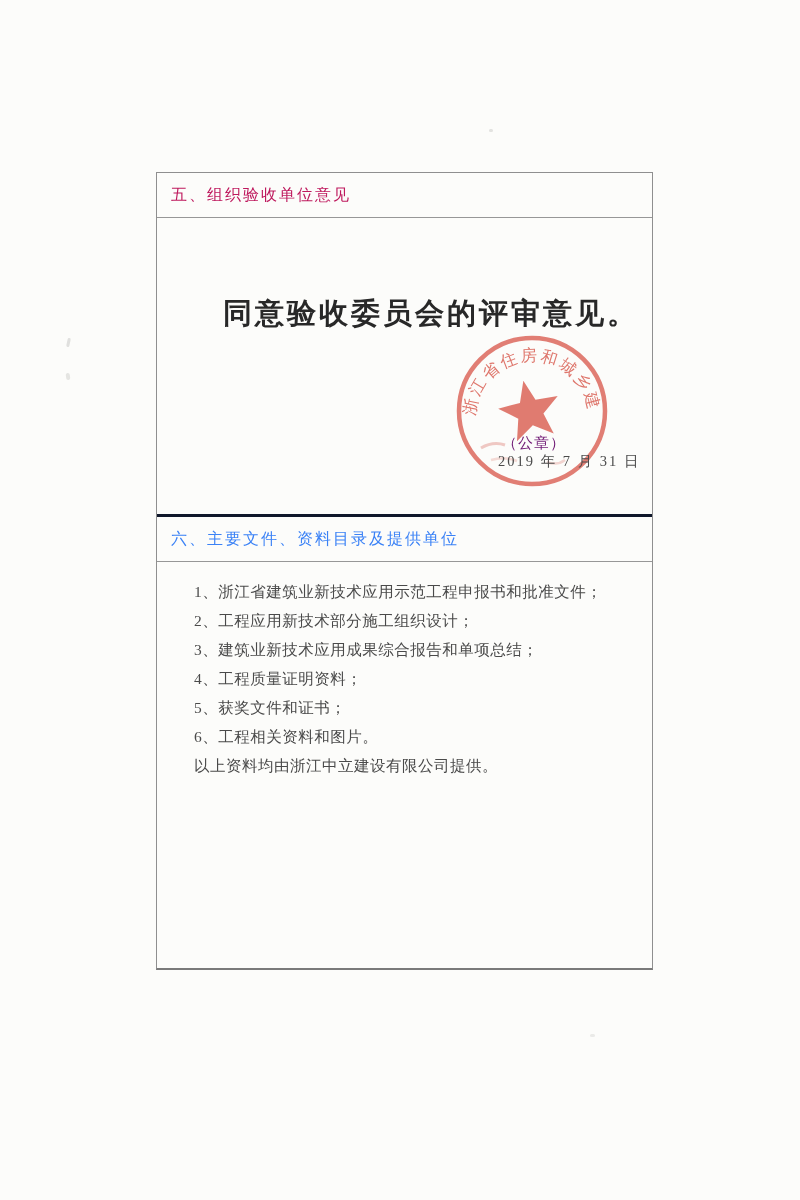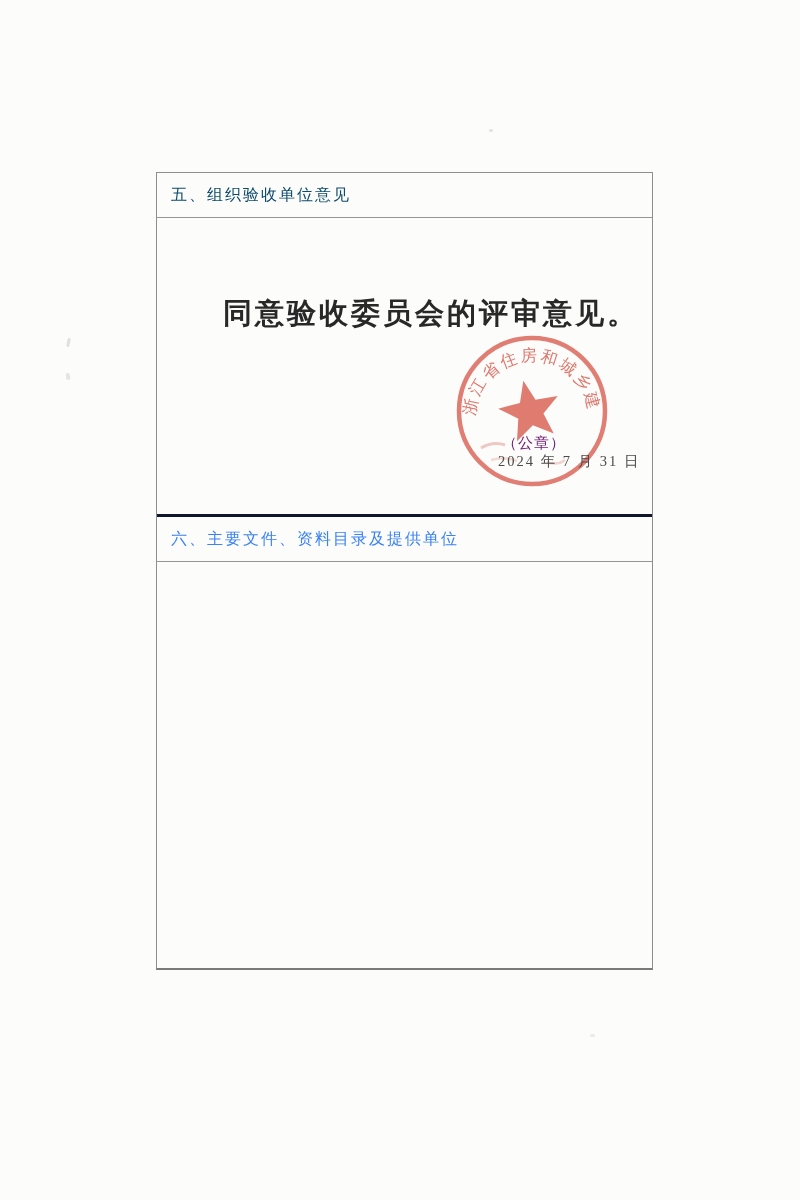--- a/index.html
+++ b/index.html
@@ -14,21 +14,21 @@
   
   .form-table{
     position:absolute;left:156px;top:172px;width:497px;height:798px;
     border:1px solid #8f8f8f;border-bottom:2px solid #7a7a7a;
     box-sizing:border-box;background:transparent;
   }
   .row{position:relative;box-sizing:border-box;}
   .row-header{
     height:45px;border-bottom:1px solid #979797;
     display:flex;align-items:center;padding-left:14px;
-    font-size:16px;color:#0c4a6e;letter-spacing:2px;
+    font-size:16px;color:#be185d;letter-spacing:2px;
   }
   .row-content-5{height:299px;border-bottom:3px solid #0f172a;position:relative;}
   .row-header-6{height:45px;border-bottom:1px solid #979797;
     display:flex;align-items:center;padding-left:14px;
     font-size:16px;color:#3b82f6;letter-spacing:2px;}
   .row-content-6{position:relative;height:405px;}
 
   
   .statement{
     position:absolute;left:66px;top:76px;
@@ -93,27 +93,38 @@
           </text>
 
           <path d="M 30 118 q 12 -7 24 -3" stroke="#e08a80" stroke-width="3" fill="none" opacity="0.45"></path>
           <path d="M 40 130 q 14 -4 26 1" stroke="#e49a90" stroke-width="2.5" fill="none" opacity="0.35"></path>
           <path d="M 96 132 q 10 4 18 -2" stroke="#e08a80" stroke-width="2.5" fill="none" opacity="0.35"></path>
         </svg>
       </div>
 
       <div class="seal-note">（公章）</div>
 
-      <div class="sign-date">2024 年 7 月 31 日</div>
+      <div class="sign-date">2019 年 7 月 31 日</div>
     </div>
 
     <div class="row row-header-6">
       <span>六、主要文件、资料目录及提供单位</span>
     </div>
 
+    <div class="row row-content-6">
+      <div class="doc-list">
+        <p class="doc-item">1、浙江省建筑业新技术应用示范工程申报书和批准文件；</p>
+        <p class="doc-item">2、工程应用新技术部分施工组织设计；</p>
+        <p class="doc-item">3、建筑业新技术应用成果综合报告和单项总结；</p>
+        <p class="doc-item">4、工程质量证明资料；</p>
+        <p class="doc-item">5、获奖文件和证书；</p>
+        <p class="doc-item">6、工程相关资料和图片。</p>
+        <p class="closing-note">以上资料均由浙江中立建设有限公司提供。</p>
+      </div>
+    </div>
 
   </div>
 
   <div class="artifact a1"></div>
   <div class="artifact a2"></div>
   <div class="artifact a3"></div>
   <div class="artifact a4"></div>
 
 </div>
 

